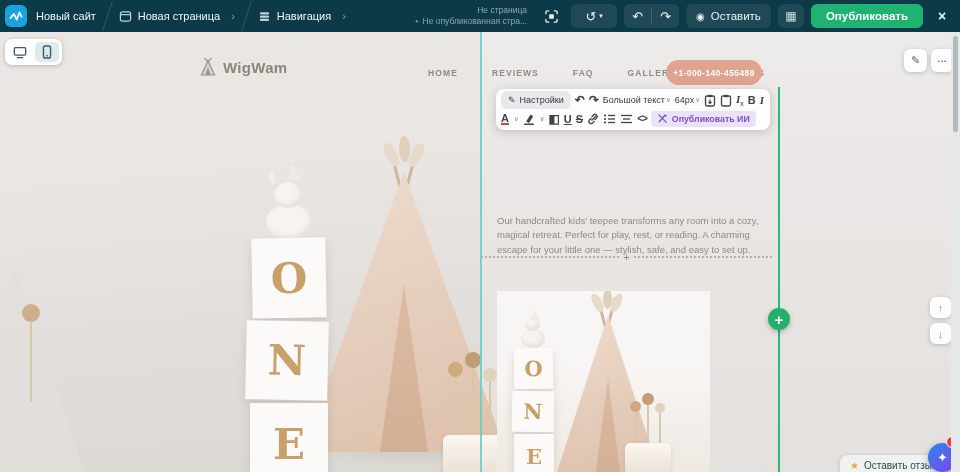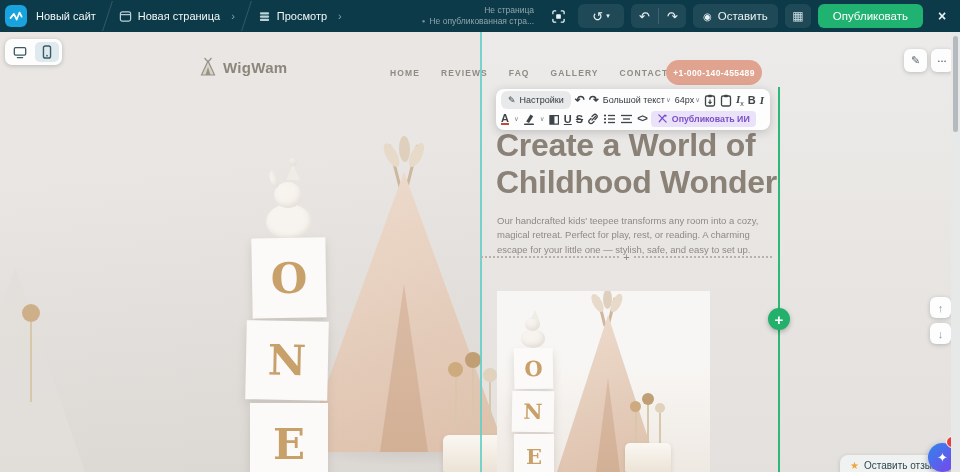--- a/index.html
+++ b/index.html
@@ -21,21 +21,21 @@
   .status { text-align:right; line-height:1.25; margin-right:4px; }
   .status .l1 { font-size:8.5px; color:#8ea6ae; }
   .status .l2 { font-size:8.5px; color:#8ea6ae; display:flex; align-items:center; gap:4px; }
   .status .dot { font-size:6px; color:#73909a; line-height:1; }
   .tbtn { height:24px; display:flex; align-items:center; justify-content:center; border-radius:6px; cursor:pointer; color:#e9f2f4; }
   .tbtn.pill { background:rgba(255,255,255,.08); }
   .undoredo { display:flex; background:rgba(255,255,255,.08); border-radius:6px; height:24px; }
   .undoredo .half { width:27px; display:flex; align-items:center; justify-content:center; font-size:13px; color:#e9f2f4; cursor:pointer; }
   .undoredo .sep { width:1px; background:rgba(255,255,255,.14); margin:4px 0; }
   .preview { padding:0 10px; gap:6px; font-size:11.5px; }
-  .publish { background:#1fb271; padding:0 15px; font-size:11.5px; font-weight:400; color:#fff; }
+  .publish { background:#1fb271; padding:0 15px; font-size:11.5px; font-weight:700; color:#fff; }
   .closex { width:24px; font-size:14px; font-weight:700; }
 
   
   #canvas { position:absolute; left:0; top:32px; width:960px; height:440px; background:linear-gradient(#edebe9,#e3e0dd); overflow:hidden; }
   #photo-left { position:absolute; left:0; top:0; width:482px; height:440px; background:linear-gradient(175deg,#e9e6e3 30%,#dbd7d3); }
 
   
   .teepee-body { position:absolute; clip-path:polygon(50% 0,100% 100%,0 100%); background:linear-gradient(160deg,#eedcce,#ddc0ab); }
   .teepee-open { position:absolute; clip-path:polygon(50% 14%,80% 100%,20% 100%); background:linear-gradient(#dcbda7,#d2b096); }
   .pole { position:absolute; width:2.5px; background:#cdb79e; border-radius:2px; }
@@ -43,21 +43,21 @@
   .blockcube { position:absolute; background:#fbfaf8; box-shadow:0 5px 8px rgba(150,138,125,.30); display:flex; align-items:center; justify-content:center; }
   .blockletter { font-family:"DejaVu Serif", serif; font-weight:700; color:#c8a06a; }
   .soft-shadow { position:absolute; background:radial-gradient(ellipse at center, rgba(120,105,92,.14), transparent 70%); }
   .bun { position:absolute; background:#f7f4ef; border-radius:50%; box-shadow:inset -2px -3px 5px rgba(180,165,150,.25); }
   .stick { position:absolute; width:2px; background:#d8c8ab; }
   .pom { position:absolute; border-radius:50%; }
 
   
   #site-brand { position:absolute; left:198px; top:25px; display:flex; align-items:center; gap:5px; }
   #site-brand .name { font-size:15px; font-weight:700; color:#8d867b; letter-spacing:.3px; }
-  #site-nav { position:absolute; left:390px; top:36px; display:flex; gap:21px; }
+  #site-nav { position:absolute; left:428px; top:36px; display:flex; gap:34px; }
   #site-nav span { font-size:8.5px; font-weight:700; letter-spacing:1.1px; color:#8f8b85; cursor:pointer; }
   #phone-btn { position:absolute; left:666px; top:28px; width:96px; height:25px; background:#dfa38f; border-radius:13px; color:#fff; font-size:8.5px; font-weight:700; letter-spacing:.4px; display:flex; align-items:center; justify-content:center; cursor:pointer; }
 
   
   #guide-teal { position:absolute; left:480px; top:0; width:2px; height:440px; background:#5fcfc8; opacity:.85; }
   #guide-green { position:absolute; left:778px; top:55px; width:2px; height:385px; background:#2cb878; }
   #add-col-btn { position:absolute; left:768px; top:276px; width:22px; height:22px; border-radius:50%; background:#23b06b; color:#fff; font-size:15px; font-weight:700; display:flex; align-items:center; justify-content:center; box-shadow:0 2px 5px rgba(0,0,0,.25); cursor:pointer; }
 
   
   #rt-toolbar { position:absolute; left:496px; top:57px; width:274px; height:41px; background:#fdfdfd; border-radius:8px; box-shadow:0 2px 10px rgba(30,40,45,.22); z-index:40; padding:2px 5px; display:flex; flex-direction:column; justify-content:space-around; }
@@ -128,21 +128,21 @@
       </div>
       <span class="bc-slash"></span>
       <div class="bc-item">
         <span class="bc-ico">
             <svg width="13" height="13" viewBox="0 0 14 14">
               <rect x="2" y="2.5" width="10" height="2.4" rx="1.2" fill="currentColor"></rect>
               <rect x="2" y="6" width="10" height="2.4" rx="1.2" fill="currentColor"></rect>
               <rect x="2" y="9.5" width="10" height="2.4" rx="1.2" fill="currentColor"></rect>
             </svg>
           </span>
-        <span class="bc-label">Просмотр</span>
+        <span class="bc-label">Навигация</span>
         <span class="bc-chev">›</span>
       </div>
     </div>
 
     <div id="topbar-right">
       <div class="status">
         <div class="l1">Не страница</div>
         <div class="l2">
             <span class="dot">●</span>
             <span>Не опубликованная стра...</span>
@@ -237,24 +237,20 @@
     <div id="phone-btn">
       <span>+1-000-140-455489</span>
     </div>
 
     <div id="guide-teal"></div>
     <div id="guide-green"></div>
     <div id="add-col-btn">
       <span>+</span>
     </div>
 
-    <div id="hero-heading">
-      <div>Create a World of</div>
-      <div>Childhood Wonder</div>
-    </div>
     <div id="hero-par">Our handcrafted kids' teepee transforms any room into a cozy, magical retreat. Perfect for play, rest, or reading. A charming escape for your little one — stylish, safe, and easy to set up.</div>
 
     <div id="add-divider">
       <span class="dash"></span>
       <span class="plus">+</span>
       <span class="dash"></span>
     </div>
 
 
     <div id="hero-card">

